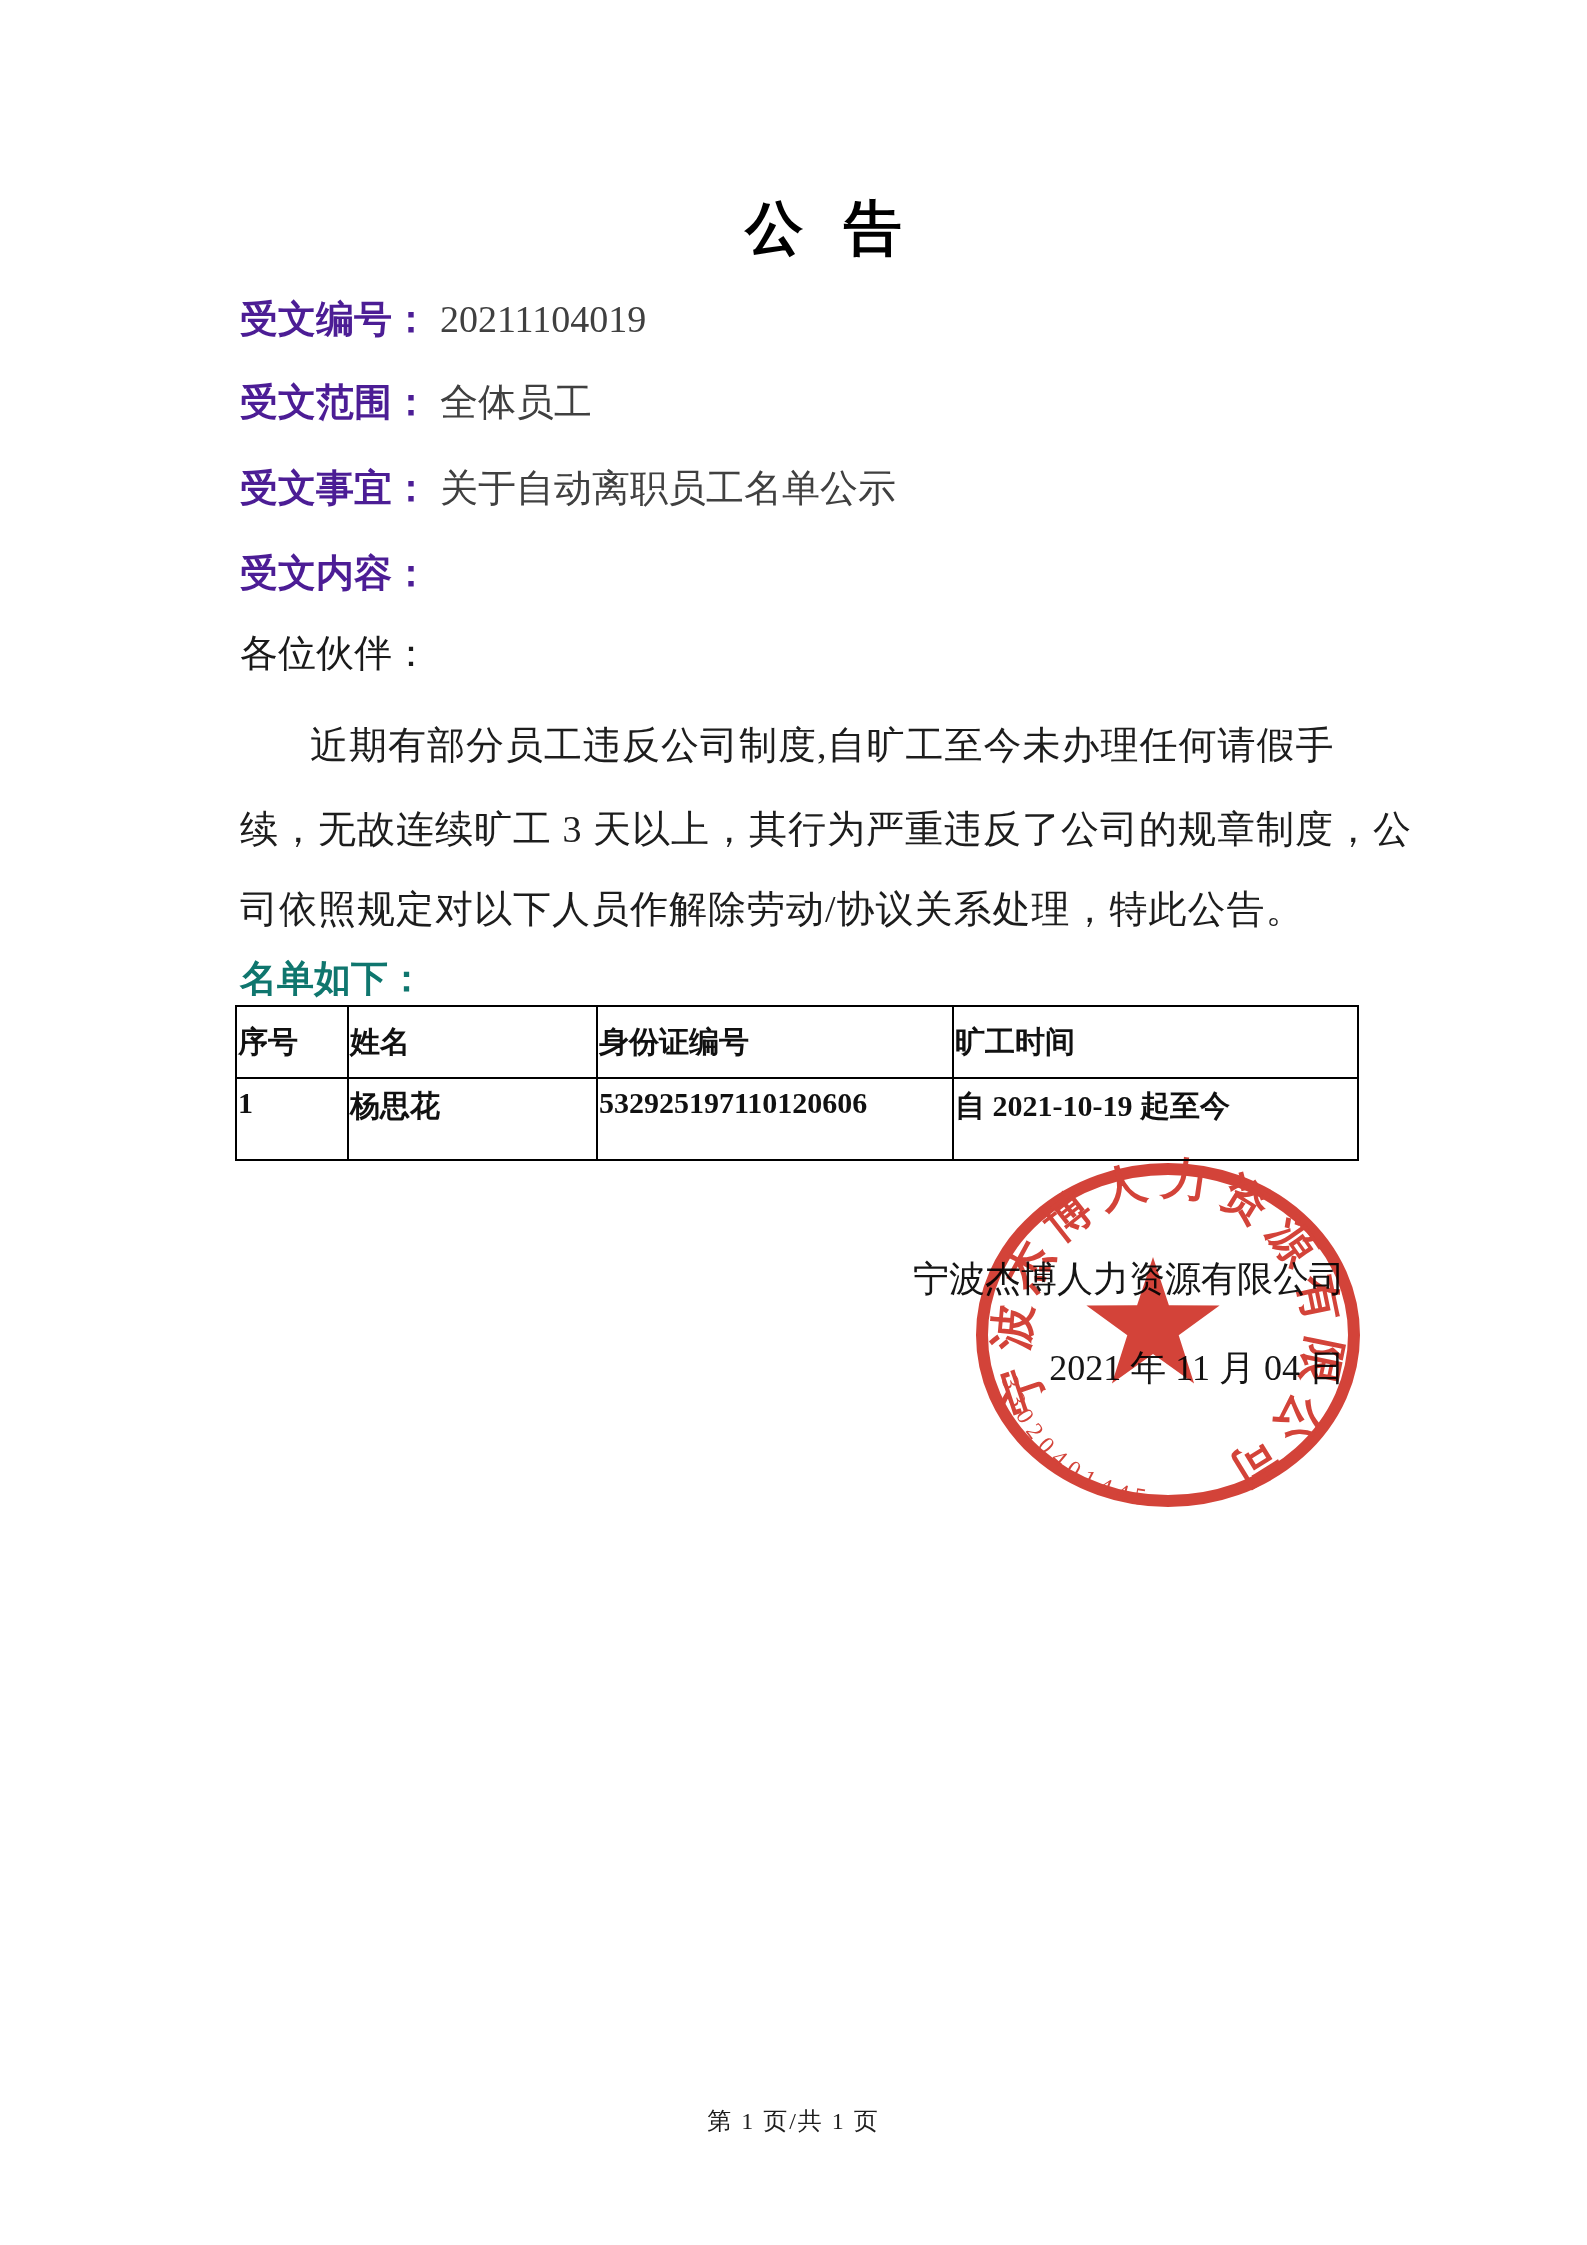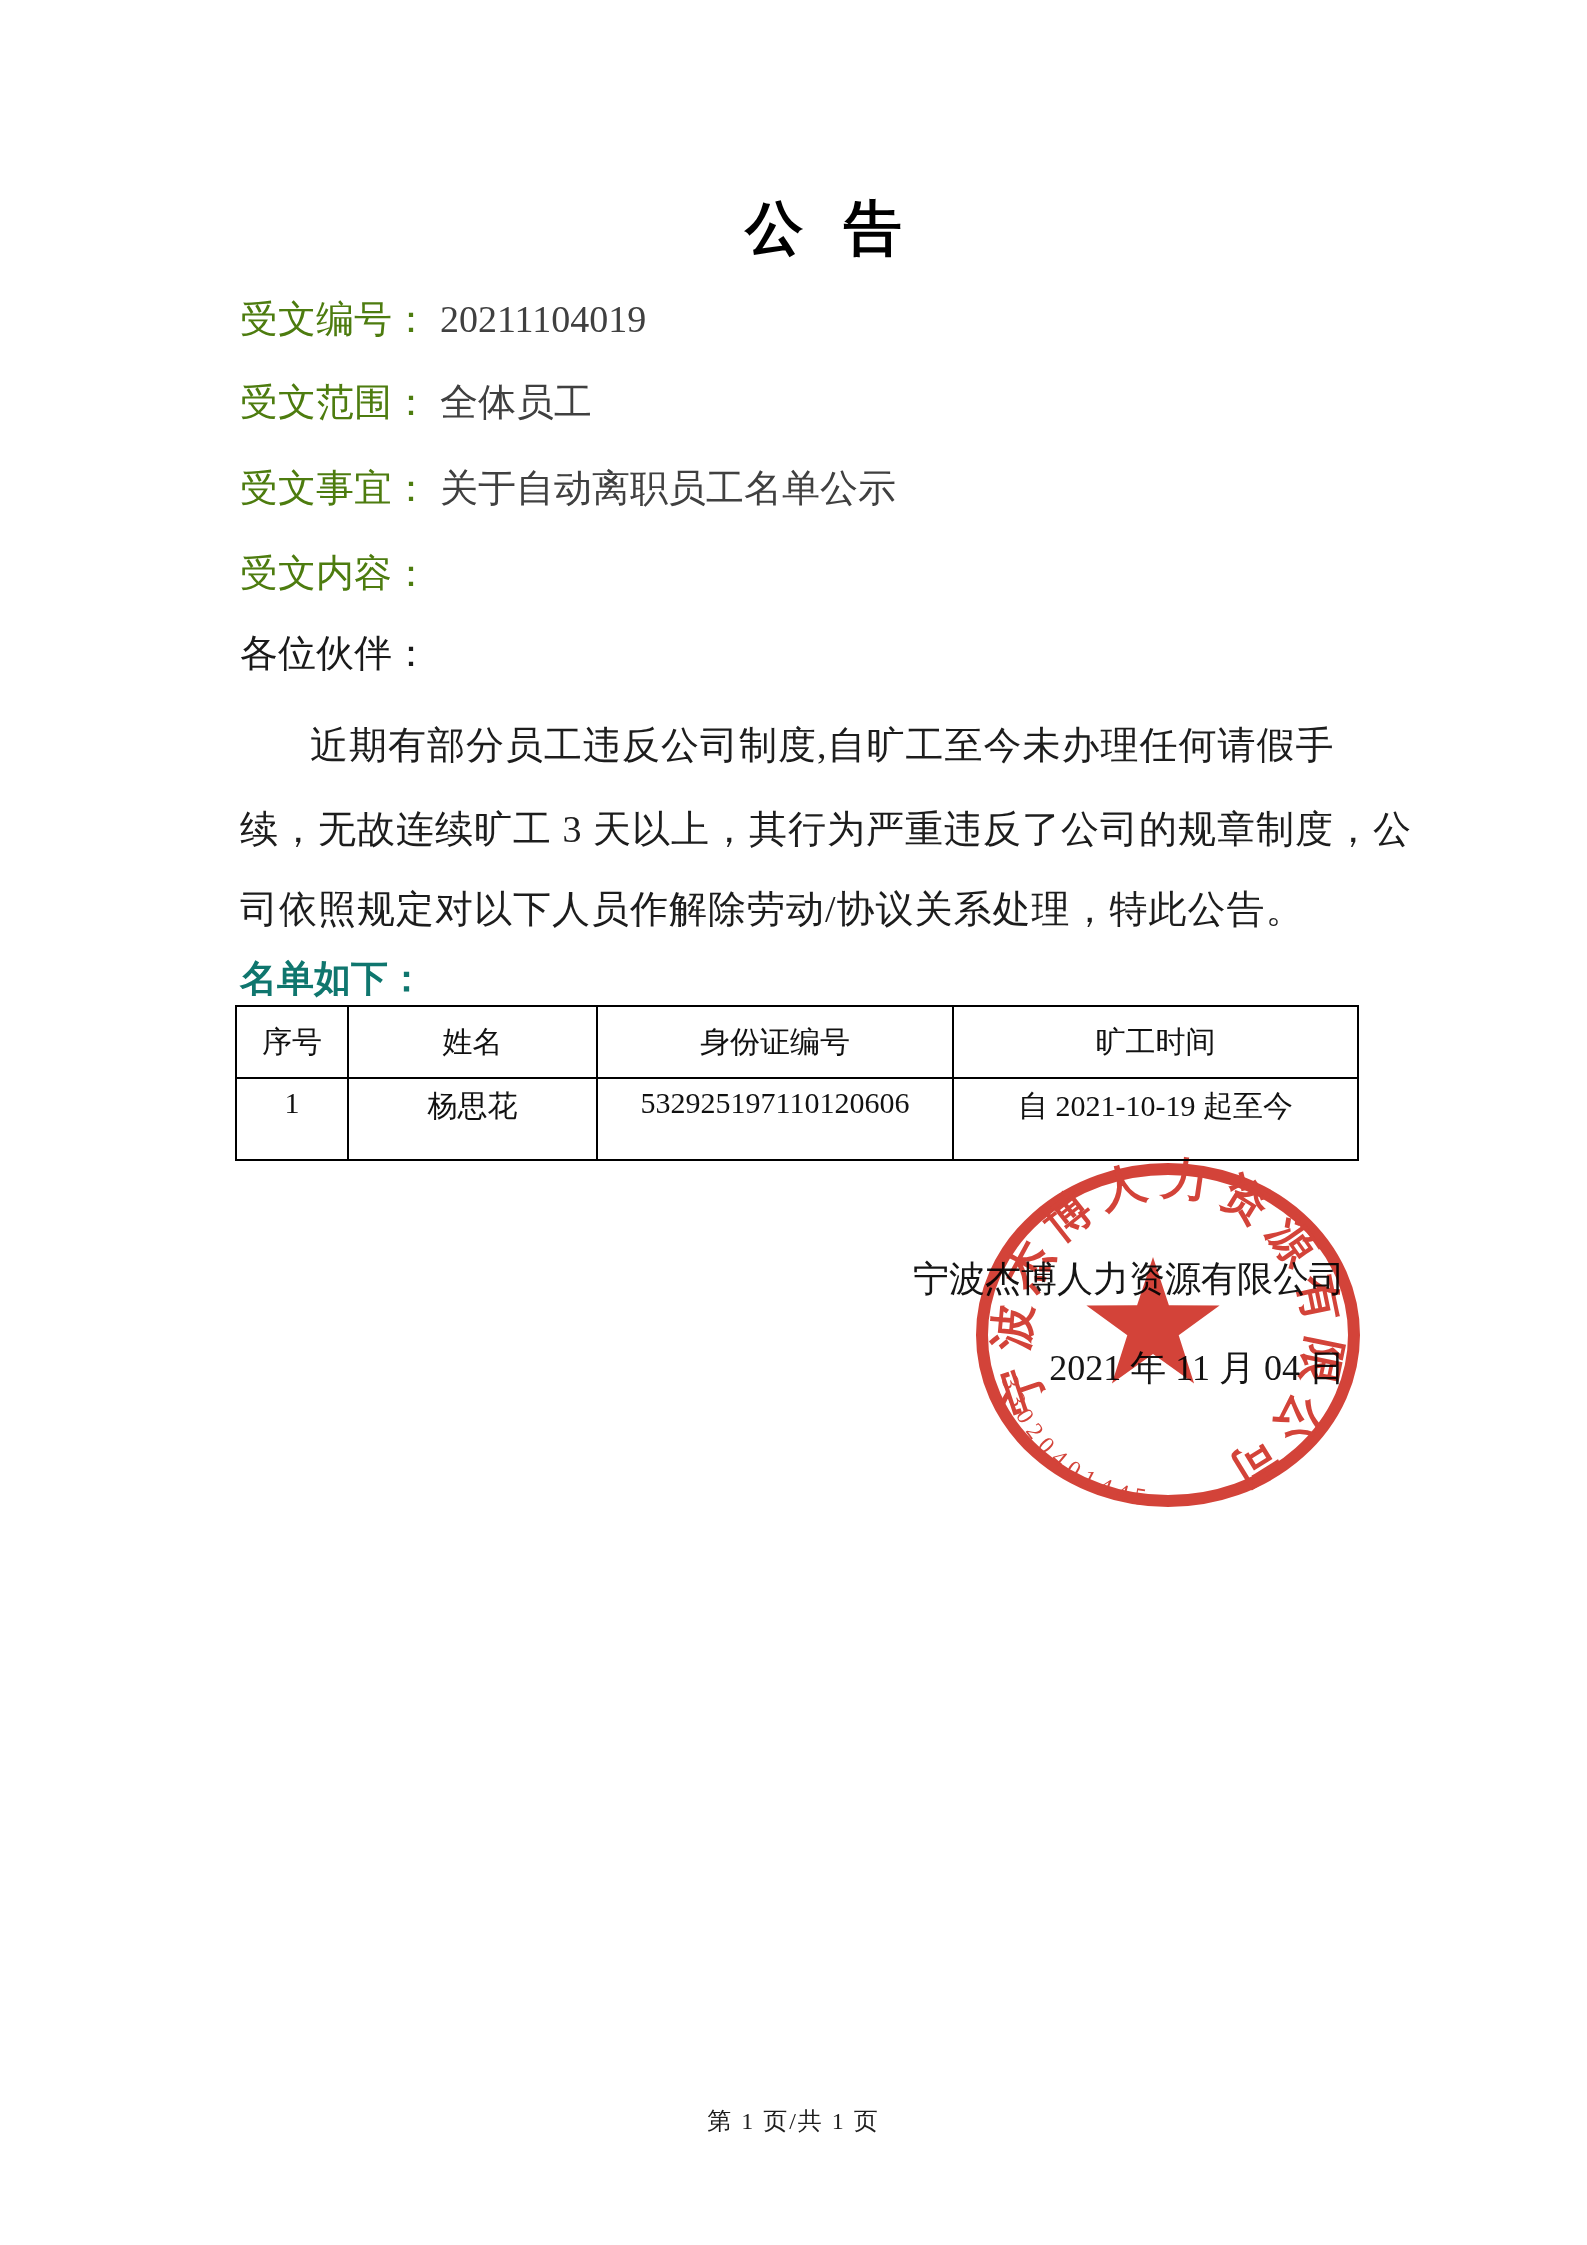--- a/index.html
+++ b/index.html
@@ -17,21 +17,21 @@
   .doc-title {
     top: 196px; left: 0; width: 100%;
     text-align: center;
     font-size: 58px; font-weight: bold;
     word-spacing: 26px;
     color: #000000;
     padding-left: 30px;
   }
 
   .meta-line { left: 240px; font-size: 38px; }
-  .meta-line .lbl { font-weight: normal; color: #4d7c0f; }
+  .meta-line .lbl { font-weight: bold; color: #4c1d95; }
   .meta-line .val { margin-left: 10px; color: #404040; }
 
   .salutation { left: 240px; font-size: 38px; }
 
   .body-line {
     left: 240px; width: 1130px;
     font-size: 38px; letter-spacing: 1px;
     color: #1d1d1d;
     margin-top: 9px;
   }
@@ -41,22 +41,22 @@
 
   table.roster {
     position: absolute;
     left: 235px; top: 1005px;
     width: 1122px;
     border-collapse: collapse;
     table-layout: fixed;
   }
   table.roster th, table.roster td {
     border: 2px solid #000000;
-    text-align: center;
-    font-weight: normal;
+    text-align: left;
+    font-weight: bold;
     font-size: 30px;
     color: #111111;
     font-family: "Liberation Serif", "DejaVu Serif", serif;
   }
   table.roster th { height: 68px; vertical-align: middle; }
   table.roster td { height: 72px; vertical-align: top; padding-top: 7px; }
 
   .sig-company { right: 242px; top: 1259px; font-size: 36px; color: #151515; }
   .sig-date    { right: 242px; top: 1348px; font-size: 36px; color: #151515; }
 

